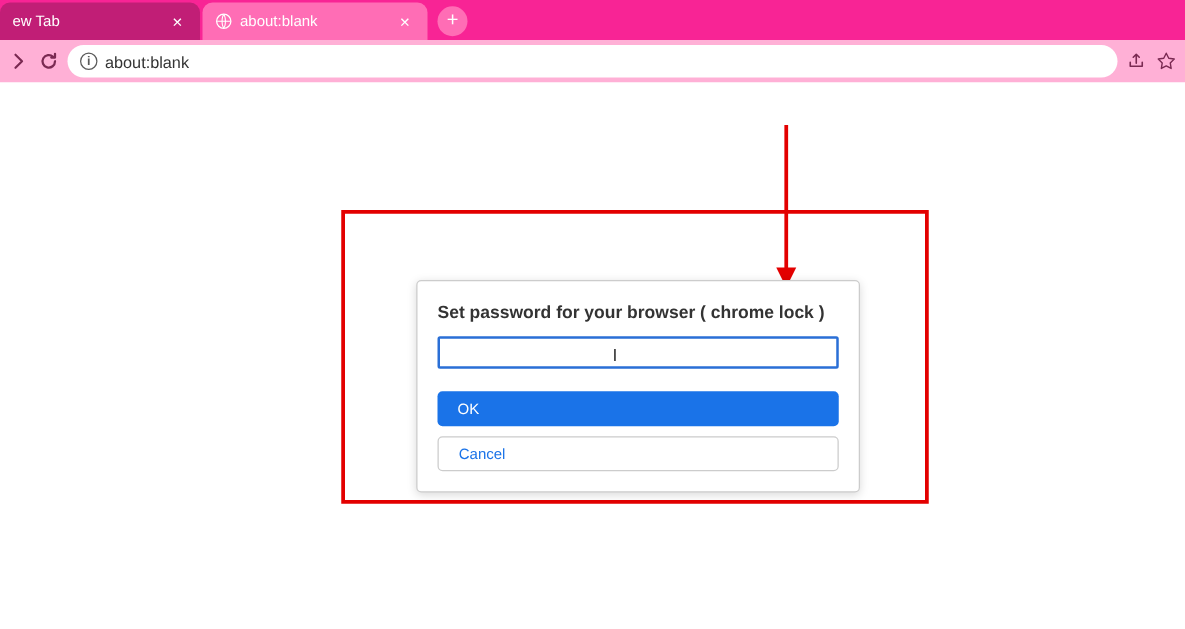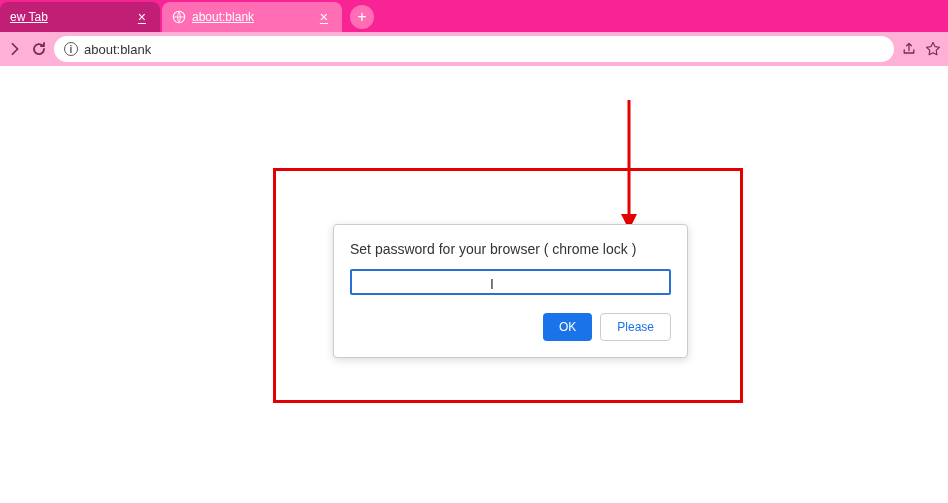--- a/index.html
+++ b/index.html
@@ -21,21 +21,20 @@
     .tab {
       display: flex;
       align-items: center;
       height: 30px;
       padding: 0 10px;
       font-size: 12px;
       color: #fff;
       position: relative;
       border-radius: 8px 8px 0 0;
       margin-right: 2px;
-      text-decoration: underline;
     }
     .tab.inactive {
       background: #c11e76;
       width: 160px;
     }
     .tab.active {
       background: #ff6db5;
       width: 180px;
     }
     .tab-favicon {
@@ -149,20 +148,21 @@
       background: #fff;
       border: 1px solid #ccc;
       border-radius: 4px;
       box-shadow: 0 2px 8px rgba(0,0,0,0.15);
       padding: 16px;
     }
     .dialog-title {
       font-size: 14px;
       color: #333;
       margin-bottom: 12px;
+      font-weight: bold;
     }
     .dialog-label {
       font-size: 12px;
       color: #555;
       margin-bottom: 6px;
     }
     .dialog-input {
       width: 100%;
       height: 26px;
       border: 2px solid #2a6fd6;
@@ -178,20 +178,21 @@
       left: 140px;
       top: 7px;
       font-size: 14px;
       color: #333;
       pointer-events: none;
     }
     .dialog-buttons {
       display: flex;
       justify-content: flex-end;
       gap: 8px;
+      flex-direction: column;
     }
     .btn {
       height: 28px;
       padding: 0 16px;
       font-size: 12px;
       border-radius: 4px;
       cursor: pointer;
       display: flex;
       align-items: center;
     }
@@ -266,17 +267,17 @@
   <div class="highlight-box"></div>
 
   <div class="dialog">
     <div class="dialog-title">Set password for your browser ( chrome lock )</div>
     <div class="dialog-input-wrap">
       <input type="text" class="dialog-input" value="" style="">
       <span class="text-cursor-glyph">I</span>
     </div>
     <div class="dialog-buttons">
       <button class="btn btn-primary">OK</button>
-      <button class="btn btn-secondary">Please</button>
+      <button class="btn btn-secondary">Cancel</button>
     </div>
   </div>
 
 </div>
 
 </body></html>

